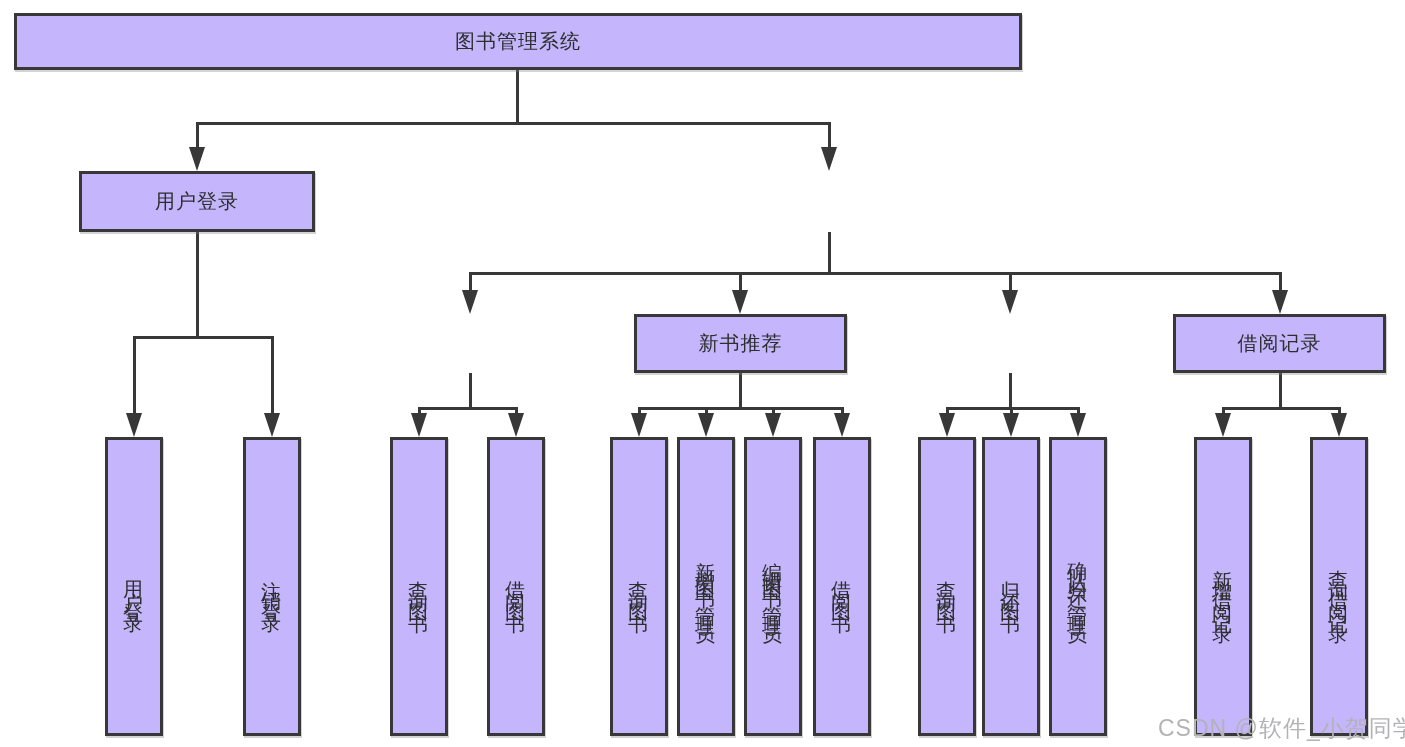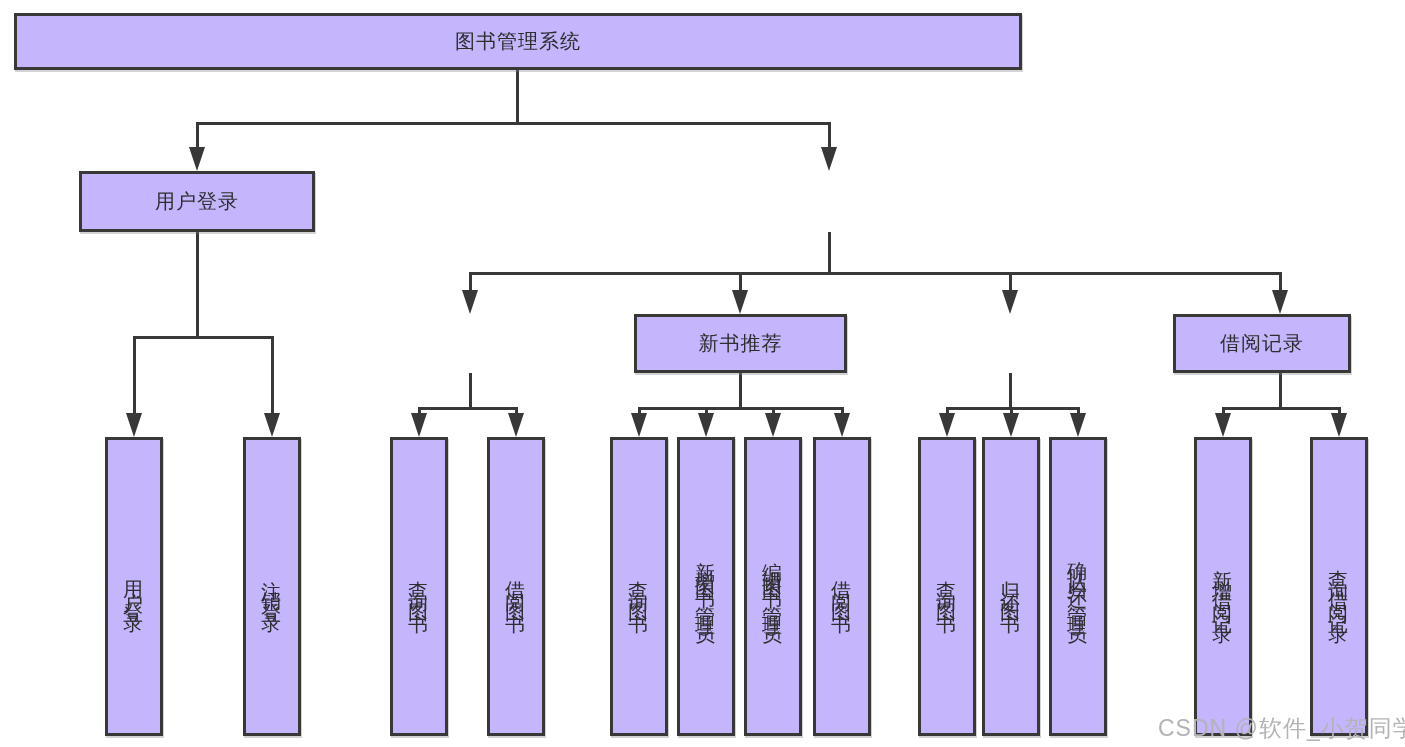--- a/index.html
+++ b/index.html
@@ -111,21 +111,21 @@
     <span class="hlabel">图书管理系统</span>
   </div>
 
   <div class="box" style="left:79px;top:171px;width:236px;height:61px">
     <span class="hlabel">用户登录</span>
   </div>
 
   <div class="box" style="left:634px;top:314px;width:213px;height:59px">
     <span class="hlabel">新书推荐</span>
   </div>
-  <div class="box" style="left:1173px;top:314px;width:178px;height:59px">
+  <div class="box" style="left:1173px;top:314px;width:213px;height:59px">
     <span class="hlabel">借阅记录</span>
   </div>
 
   <div class="box" style="left:105px;top:437px;width:58px;height:299px">
     <span class="vlabel">用户登录</span>
   </div>
   <div class="box" style="left:243px;top:437px;width:58px;height:299px">
     <span class="vlabel">注销登录</span>
   </div>
 

